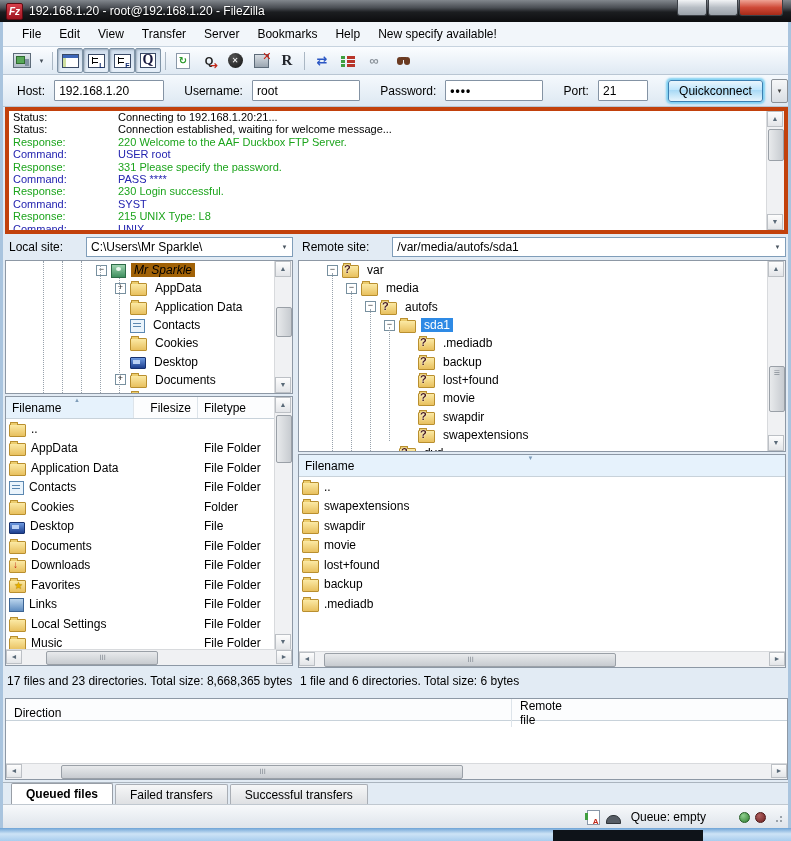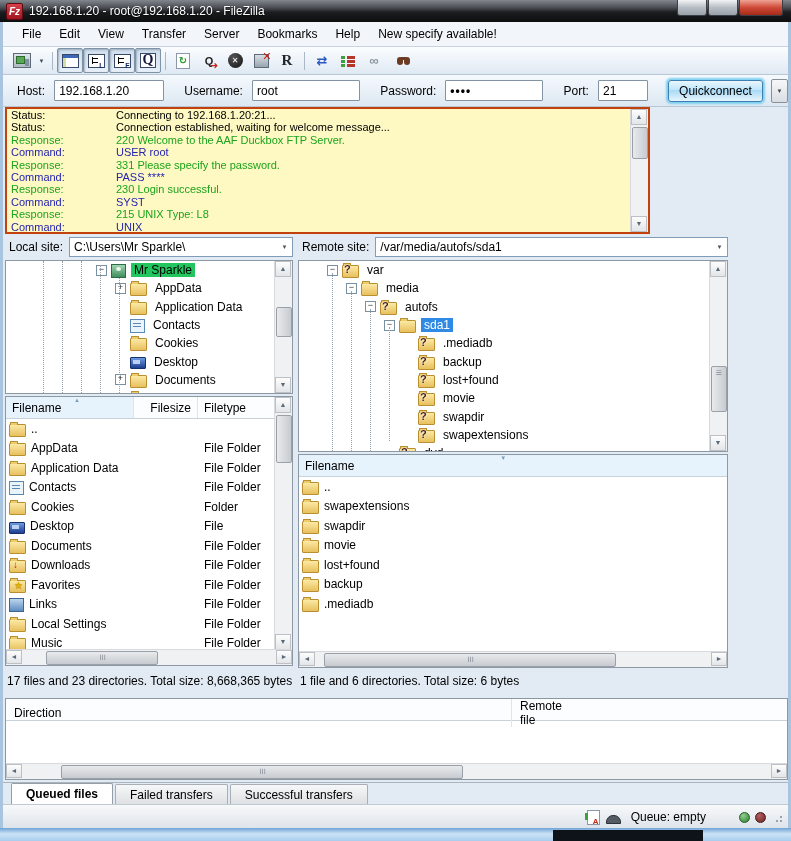--- a/index.html
+++ b/index.html
@@ -65,21 +65,21 @@
   .qc{position:absolute;left:0;top:75px;right:0;height:31px;background:linear-gradient(#f5f9fd,#dde8f2);
     border-bottom:1px solid #b9c6d3;display:flex;align-items:center;padding-left:14px;justify-content:space-between;}
   .qc label{margin-right:5px;}
   .qc input{height:19px;border:1px solid #8493a4;border-radius:1px;padding:0 4px;font-size:12px;font-family:inherit;margin-right:16px;background:#fff;}
   .in-host{width:100px}.in-user{width:98px}.in-pass{width:88px;letter-spacing:1px;font-weight:bold}.in-port{width:40px}
   .qc-btn{height:22px;padding:0 10px;border:1px solid #3c7fb1;border-radius:3px;
     background:linear-gradient(#eaf6fd,#bee6fd 45%,#a7d9f5 46%,#e7f5fd);box-shadow:0 0 2px 2px #7fd0f2;font-size:12px;}
   .qc-dd{width:15px;height:22px;margin-left:4px;border:1px solid #8a9097;border-radius:2px;
     background:linear-gradient(#f6f7f8,#d9dee4);display:flex;align-items:center;justify-content:center;font-size:6px;color:#444;}
   
-  .log{position:absolute;left:2px;top:107px;width:645px;height:127px;background:#fef9c3;border:2px solid #c2410c;box-sizing:border-box;overflow:hidden;}
+  .log{position:absolute;left:2px;top:107px;width:783px;height:127px;background:#ffffff;border:4px solid #c2410c;box-sizing:border-box;overflow:hidden;}
   .log-line{display:flex;height:12.4px;line-height:12.4px;font-size:11px;white-space:nowrap;}
   .log-line .lbl{width:105px;padding-left:4px;flex:none;}
   .log-line .txt{padding-left:0px;}
   .lg-status{color:#000;}
   .lg-resp{color:#1ca41c;}
   .lg-cmd{color:#2424b0;}
   
   .vsb{position:absolute;right:0;top:0;bottom:0;width:17px;background:#f0f1f3;border-left:1px solid #d8dadd;}
   .vsb .sbtn{position:absolute;left:0;width:16px;height:16px;background:linear-gradient(#fdfdfd,#e3e5e8);border:1px solid #bcc0c5;box-sizing:border-box;
      color:#5a6a78;font-size:7px;text-align:center;line-height:14px;}
@@ -91,40 +91,40 @@
      color:#5a6a78;font-size:7px;text-align:center;line-height:12px;}
   .hsb .lf{left:0}.hsb .rt{right:0}
   .hsb .lf::after{content:"◄"}.hsb .rt::after{content:"►"}
   .hthumb{position:absolute;top:1px;height:12px;background:linear-gradient(#e8eaec,#c7cbd0);border:1px solid #9aa0a7;border-radius:2px;}
   .grip::after{content:"☰";font-size:7px;color:#858c94;display:block;text-align:center;line-height:12px;}
   .hthumb.grip::after{transform:rotate(90deg);line-height:11px;}
   
   .main{position:absolute;left:0;top:234px;right:0;height:464px;}
   .col{position:absolute;top:0;bottom:0;}
   .col-l{left:2px;width:288px;}
-  .col-r{left:295px;width:430px;}
+  .col-r{left:295px;width:488px;}
   .sitebar{position:absolute;left:0;right:0;top:2px;height:22px;display:flex;align-items:center;}
-  .sitebar .sl{flex:none;padding:0 6px 0 4px;}
+  .sitebar .sl{flex:none;padding:0 23px 0 4px;}
   .combo{flex:1;height:20px;border:1px solid #7f9db9;background:#fff;display:flex;align-items:center;box-sizing:border-box;}
   .combo .val{flex:1;padding-left:4px;white-space:nowrap;overflow:hidden;}
   .combo .arr{width:15px;text-align:center;font-size:6px;color:#4a5560;}
   .pane{position:absolute;left:0;right:0;background:#fff;border:1px solid #8d98a5;box-sizing:border-box;overflow:hidden;}
   .tree-l{top:26px;height:134px;}
   .tree-r{top:26px;height:192px;}
   .list-l{top:162px;height:270px;}
   .list-r{top:220px;height:214px;}
   .pstatus{position:absolute;left:2px;right:0;top:436px;height:24px;line-height:22px;white-space:nowrap;}
   .guide{position:absolute;top:0;bottom:0;border-left:1px dotted #98a2ac;}
   
   .trow{display:flex;align-items:center;height:18.3px;white-space:nowrap;}
   .exp{width:9px;height:9px;border:1px solid #78909f;background:#fff;flex:none;font-size:9px;line-height:7px;text-align:center;color:#333;margin-right:4px;box-sizing:content-box;}
   .exp.sp{visibility:hidden;}
   .tlabel{padding:0 3px;}
   .sel-blue{background:#2e8ae5;color:#fff;}
-  .sel-gray{background:#22c55e;}
+  .sel-gray{background:#a16207;font-style:italic;}
   
   .fic{position:relative;flex:none;margin-right:5px;}
   .ic-folder{width:15px;height:11px;background:linear-gradient(#fbe9a4,#e8c05e);border:1px solid #b98f2f;border-radius:1px;margin-top:3px;}
   .ic-folder::before{content:"";position:absolute;top:-3px;left:0;width:6px;height:2px;background:#eccd6e;border:1px solid #b98f2f;border-bottom:none;border-radius:1px 1px 0 0;}
   .qmark{position:absolute;left:1px;top:-3px;color:#4a1a14;font-weight:bold;font-size:11px;text-shadow:0 0 1px #fff,0 0 1px #fff;z-index:2;}
   .ic-user{width:13px;height:12px;background:linear-gradient(#9fd4b0,#3f8f5f);border:1px solid #2d6b47;margin-top:2px;}
   .ic-user::before{content:"";position:absolute;left:4px;top:2px;width:5px;height:4px;background:#eaf6ee;border-radius:50%;}
   .ic-contacts{width:13px;height:12px;background:#eaf4fc;border:1px solid #5b87b0;margin-top:2px;}
   .ic-contacts::before{content:"";position:absolute;left:2px;top:3px;width:8px;height:1px;background:#5b87b0;box-shadow:0 3px 0 #5b87b0;}
   .ic-desktop{width:14px;height:10px;background:linear-gradient(#6e9ae0,#1d3f8f);border:1px solid #16306e;border-radius:1px;margin-top:3px;}

